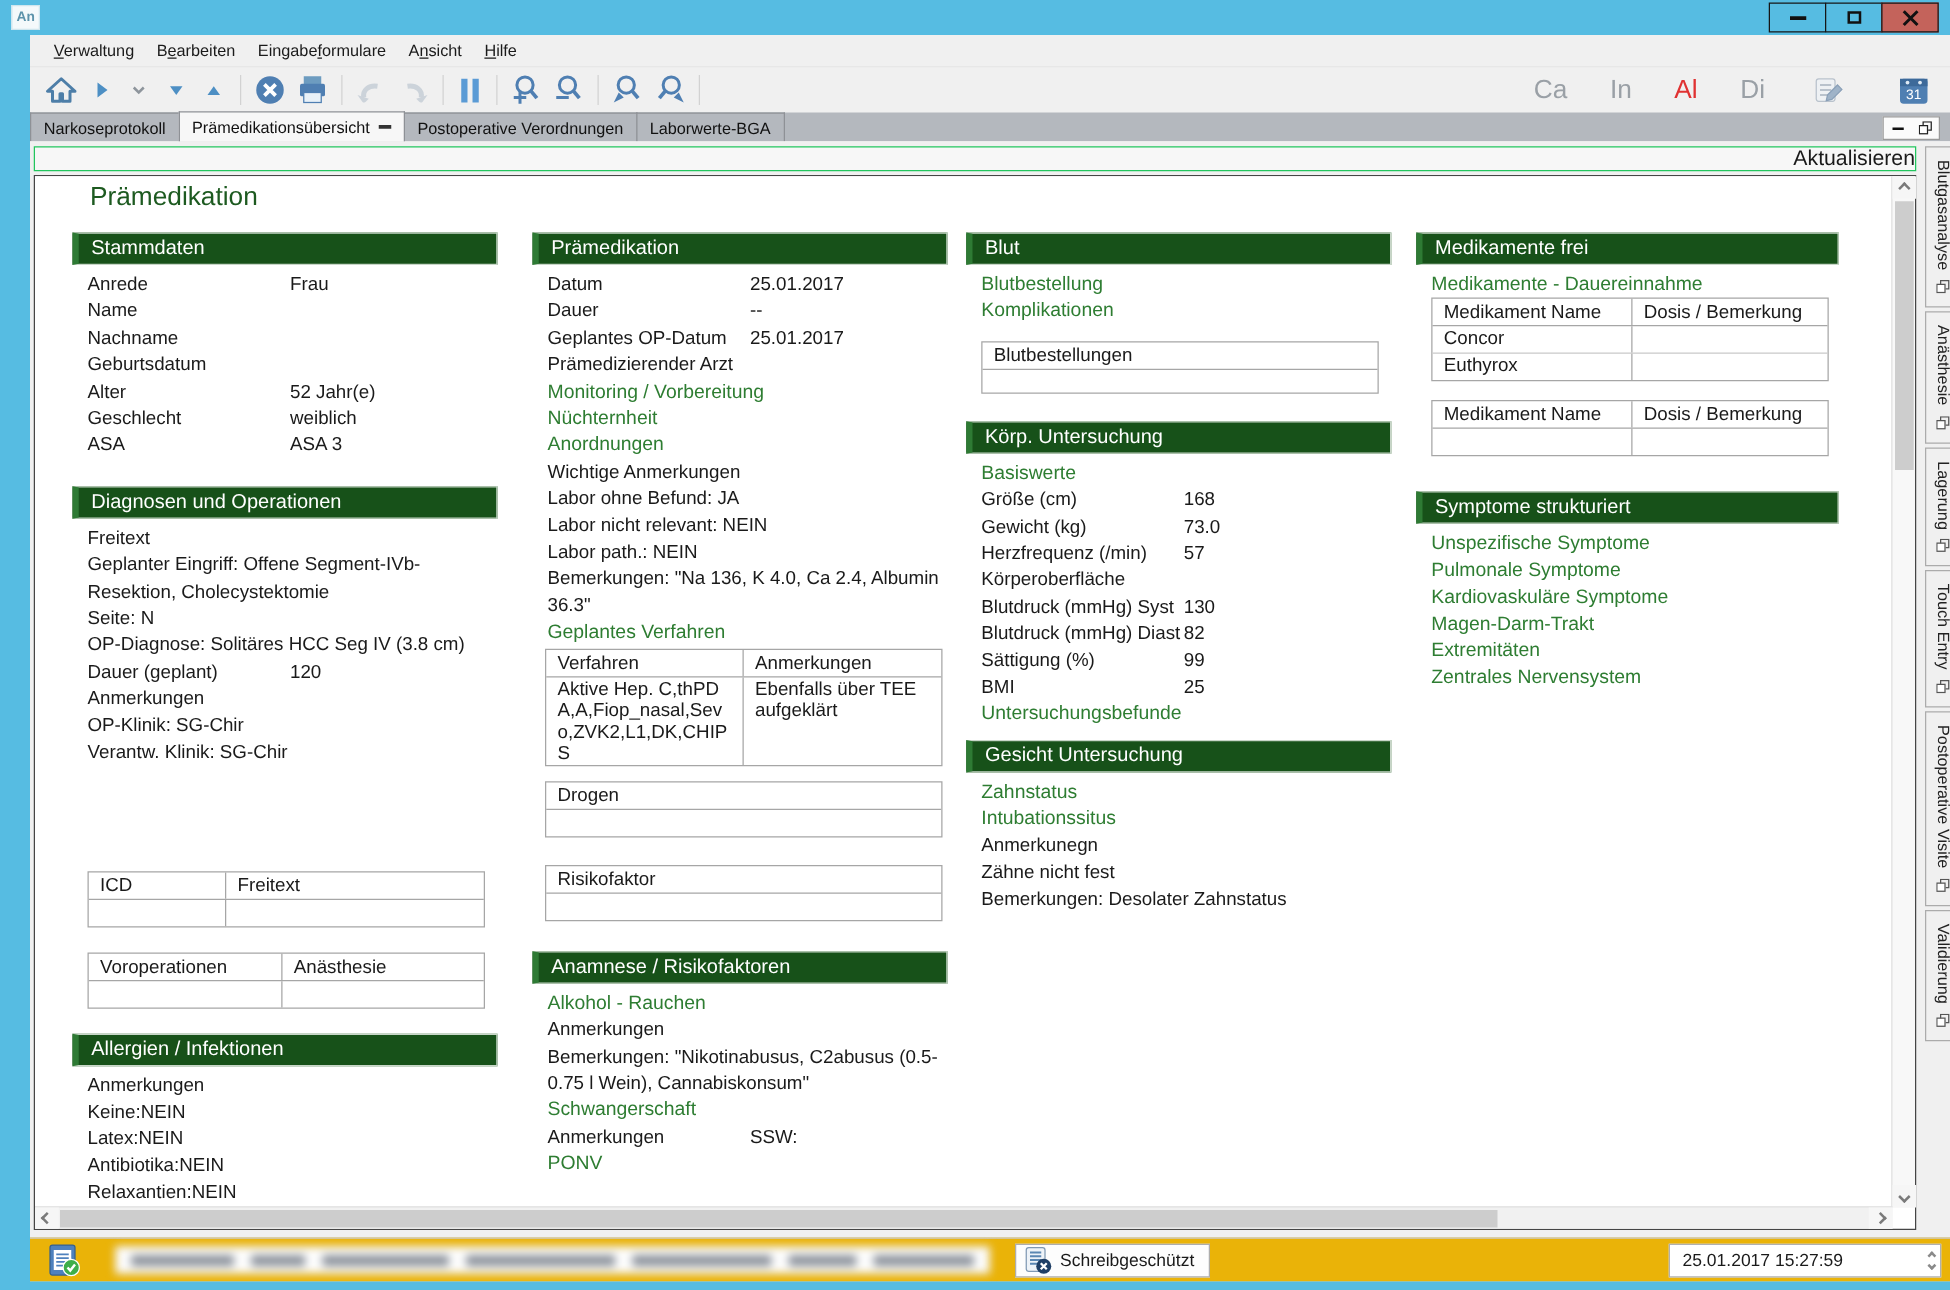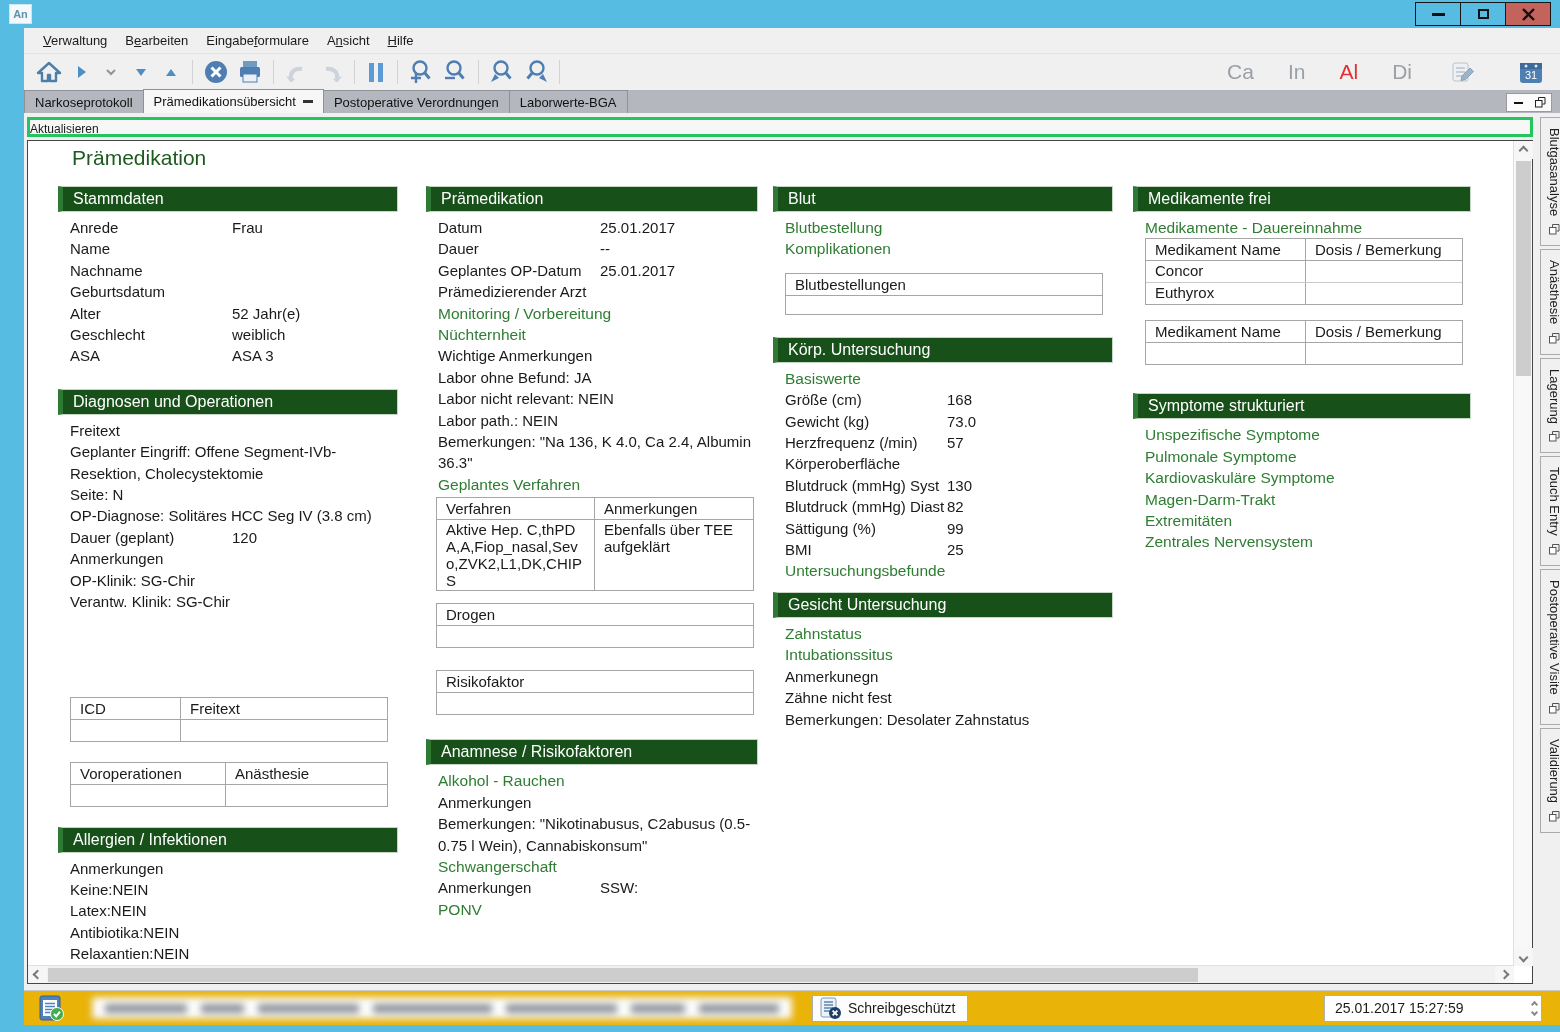--- a/index.html
+++ b/index.html
@@ -31,22 +31,22 @@
   .tabbar{position:absolute;left:0;top:62px;width:100%;height:23px;background:#b4b8be;display:flex;align-items:flex-end}
   .tab{height:23px;padding:0 10px;font-size:13px;display:flex;align-items:center;gap:7px;background:#b4b8be;
     border:1px solid #8e9196;border-bottom:none;margin-right:-1px;cursor:pointer;color:#111}
   .tab.active{background:#f7f7f7;height:24px;z-index:2}
   .tabdash{display:inline-block;width:10px;height:3px;background:#333}
   .mdi{position:absolute;right:18px;top:3px;display:flex;background:#fbfbfb;border:1px solid #9a9a9a}
   .mdi-btn{width:22px;height:17px;display:flex;align-items:center;justify-content:center;cursor:pointer}
   .mdi-btn .minbar{width:9px;height:2px}
   
   .gutter{position:absolute;left:0;top:85px;width:100%;height:877px;background:#f0f0f0}
-  .refreshbar{position:absolute;left:3px;top:4px;width:1506px;height:20px;background:#f7f7f7;border:3px solid #22c55e;
-    text-align:left;font-size:12px;line-height:18px;cursor:pointer}
+  .refreshbar{position:absolute;left:3px;top:4px;width:1506px;height:20px;background:#f7f7f7;border:1px solid #22c55e;
+    text-align:right;font-size:17px;line-height:18px;cursor:pointer}
   .viewport{position:absolute;left:3px;top:27px;width:1506px;height:844px;background:#fff;border:1px solid #454545}
   .form{position:absolute;left:0;top:0;width:1486px;height:824px;overflow:hidden;background:#fff}
   .page-title{position:absolute;left:44px;top:5px;font-size:21px;color:#1d5a20}
   .col{position:absolute;top:0;padding-top:45px}
   #col1{left:30px;width:340px}
   #col2{left:398px;width:332px}
   #col3{left:745px;width:340px}
   #col4{left:1105px;width:338px}
   .panel-header{height:26px;background:#175119;border:1px solid #c8d6c8;border-left:5px solid #2e7a34;
     color:#fff;font-size:16px;display:flex;align-items:center;padding-left:10px}
@@ -79,21 +79,21 @@
     color:#222;display:inline-flex;align-items:center;gap:8px;cursor:pointer}
   
   .statusbar{position:absolute;left:0;bottom:0;width:100%;height:35px;background:#eab308;border-top:1px solid #cacaca;
     display:flex;align-items:center}
   .status-icon{margin-left:12px}
   .redacted{margin-left:26px;width:700px;height:22px;background:#fdfdfd;border:1px solid #d8d8d8;
     display:flex;align-items:center;gap:14px;padding:0 12px;filter:blur(3.5px)}
   .redacted span{display:inline-block;height:9px;background:#8d939c}
   .ro-btn{margin-left:20px;display:flex;align-items:center;gap:6px;background:#fdfdfd;border:1px solid #adadad;
     padding:2px 12px 2px 5px;font-size:14px;height:27px;cursor:pointer}
-  .dt-box{margin-left:auto;margin-right:28px;width:218px;height:27px;background:#fff;border:1px solid #b0b0b0;
+  .dt-box{margin-left:auto;margin-right:17px;width:218px;height:27px;background:#fff;border:1px solid #b0b0b0;
     display:flex;align-items:center;padding-left:10px;font-size:14px;position:relative;cursor:pointer}
   .dt-spin{position:absolute;right:4px;top:0;height:100%;display:flex;flex-direction:column;justify-content:center;gap:3px}
   .dt-spin .chv{width:5px;height:5px;border-color:#8a8a8a}
 </style>
 </head>
 <body>
 
 <div class="titlebar">
   <div class="app-badge">An</div>
   <div class="win-controls">
@@ -328,20 +328,21 @@
 
         <div class="col" id="col2">
           <div class="panel-header">Prämedikation</div>
           <div class="panel-body">
             <div class="row"><span class="lbl">Datum</span><span class="val">25.01.2017</span></div>
             <div class="row"><span class="lbl">Dauer</span><span class="val">--</span></div>
             <div class="row"><span class="lbl">Geplantes OP-Datum</span><span class="val">25.01.2017</span></div>
             <div class="row"><span class="lbl">Prämedizierender Arzt</span><span class="val"></span></div>
             <div class="row"><span class="link">Monitoring / Vorbereitung</span></div>
             <div class="row"><span class="link">Nüchternheit</span></div>
+            <div class="row"><span class="link">Anordnungen</span></div>
             <div class="row"><span class="lbl">Wichtige Anmerkungen</span></div>
             <div class="row"><span class="lbl">Labor ohne Befund: JA</span></div>
             <div class="row"><span class="lbl">Labor nicht relevant: NEIN</span></div>
             <div class="row"><span class="lbl">Labor path.: NEIN</span></div>
             <div class="row"><span class="lbl">Bemerkungen: "Na 136, K 4.0, Ca 2.4, Albumin 36.3"</span></div>
             <div class="row"><span class="link">Geplantes Verfahren</span></div>
           </div>
 
           <div class="tbl" style="margin:2px 17px 0 10px">
             <div class="hd">

